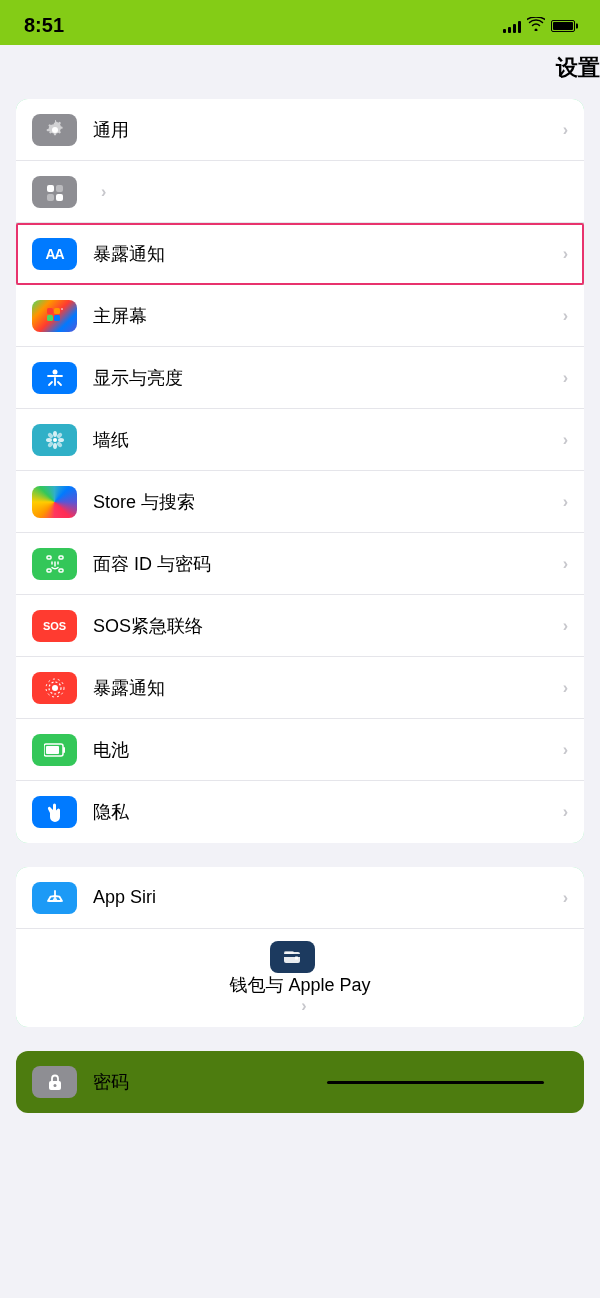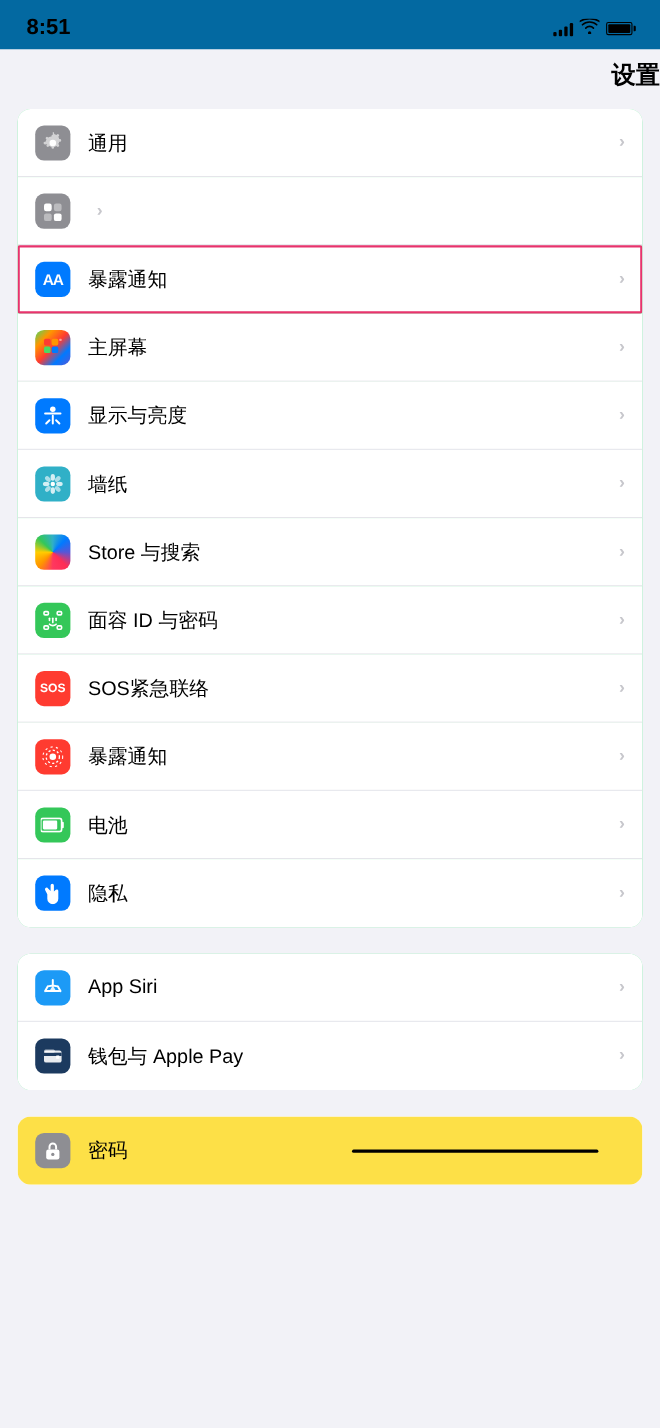--- a/index.html
+++ b/index.html
@@ -11,21 +11,21 @@
       font-family: -apple-system, "PingFang SC", "Helvetica Neue", Arial, sans-serif;
       overflow-x: hidden;
     }
 
     
     .status-bar {
       display: flex;
       justify-content: space-between;
       align-items: center;
       padding: 14px 25px 8px 24px;
-      background: #0369a1;
+      background: #84cc16;
     }
     .status-time {
       font-size: 20px;
       font-weight: 600;
       color: #000;
     }
     .status-icons {
       display: flex;
       align-items: center;
       gap: 6px;
@@ -64,21 +64,21 @@
 
     
     .settings-item.highlighted {
       outline: 2.5px solid #e8336d;
       outline-offset: -2px;
       border-radius: 2px;
       z-index: 1;
     }
 
     .item-icon {
-      width: 32px;
+      width: 45px;
       height: 32px;
       border-radius: 8px;
       display: flex;
       align-items: center;
       justify-content: center;
       flex-shrink: 0;
       margin-right: 16px;
       font-size: 18px;
       color: #fff;
     }
@@ -177,21 +177,21 @@
     .partial-section {
       background: #fff;
       border-radius: 12px;
       margin: 0 16px;
       overflow: hidden;
     }
     .partial-item {
       display: flex;
       align-items: center;
       padding: 12px 16px;
-      background: #fde047;
+      background: #4d7c0f;
       min-height: 62px;
     }
   </style>
 </head>
 <body>
 
 <div class="status-bar">
   <span class="status-time">8:51</span>
   <div class="status-icons">
     <div class="signal-bars">
@@ -370,21 +370,21 @@
         <path d="M10 2L12.5 7h5.5l-4.5 3.3 1.7 5.2L10 12.5l-5.2 3 1.7-5.2L2 7h5.5z" fill="none"></path>
         <path d="M3 13l2.5-4.3M17 13l-2.5-4.3M10 3v5M5.5 8.7L10 8l4.5.7" stroke="white" stroke-width="1.8" stroke-linecap="round" fill="none"></path>
         <path d="M7 13l3-5 3 5H7z" fill="white" opacity="0.9"></path>
         <path d="M4 13h12" stroke="white" stroke-width="1.8" stroke-linecap="round"></path>
       </svg>
     </div>
     <span class="item-label">App Siri</span>
     <span class="item-chevron">›</span>
   </div>
 
-  <div class="settings-item" style="border-bottom:none;">
+  <div class="settings-item" style="border-bottom:none;flex-direction:column;">
     <div class="item-icon icon-wallet">
       <svg width="20" height="20" viewBox="0 0 20 20" fill="none">
         <rect x="2" y="5" width="16" height="11" rx="2" fill="white" opacity="0.9"></rect>
         <rect x="2" y="7" width="16" height="3" fill="#1c3a5f"></rect>
         <rect x="13" y="9.5" width="3" height="3" rx="0.5" fill="white"></rect>
         <rect x="2" y="4" width="10" height="3" rx="1.5" fill="white" opacity="0.6"></rect>
       </svg>
     </div>
     <span class="item-label">钱包与 Apple Pay</span>
     <span class="item-chevron">›</span>

